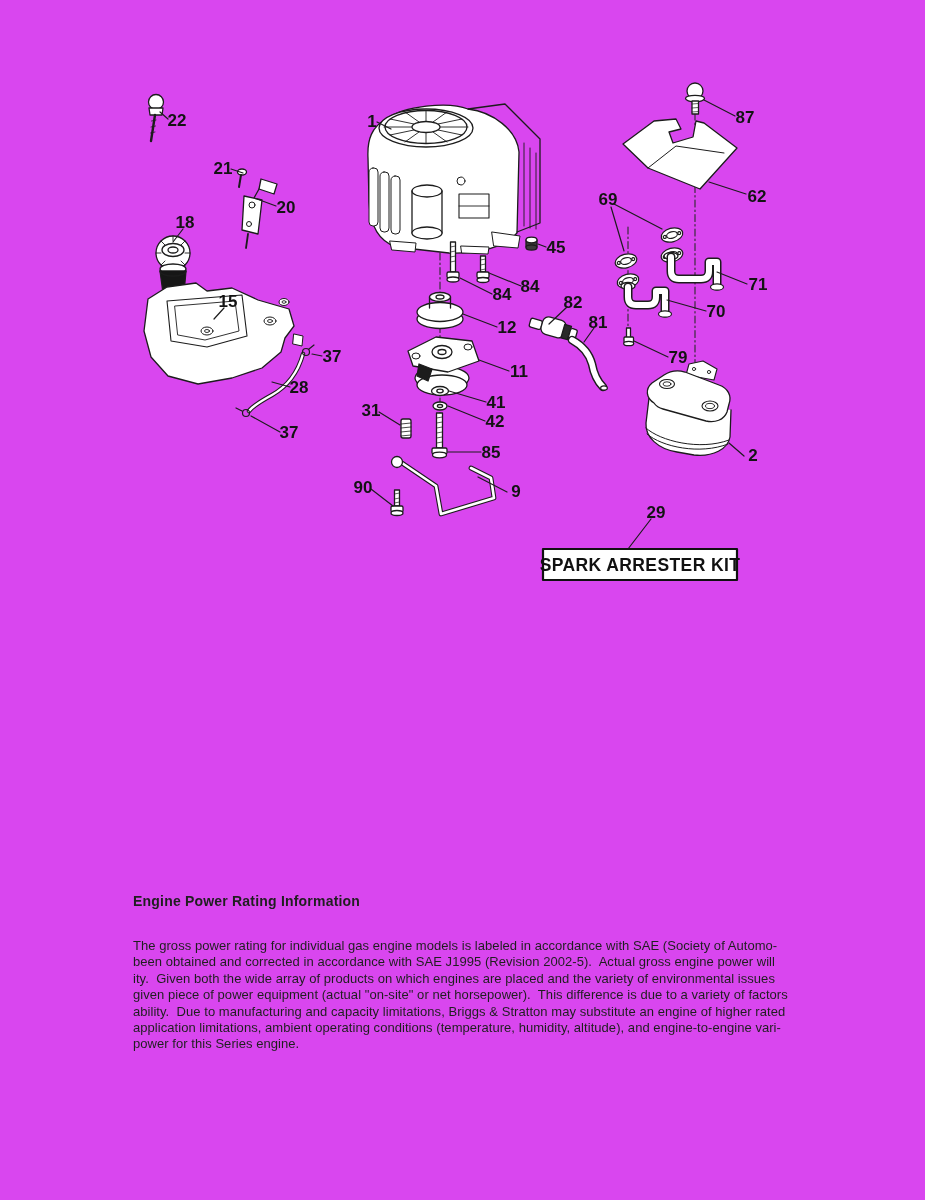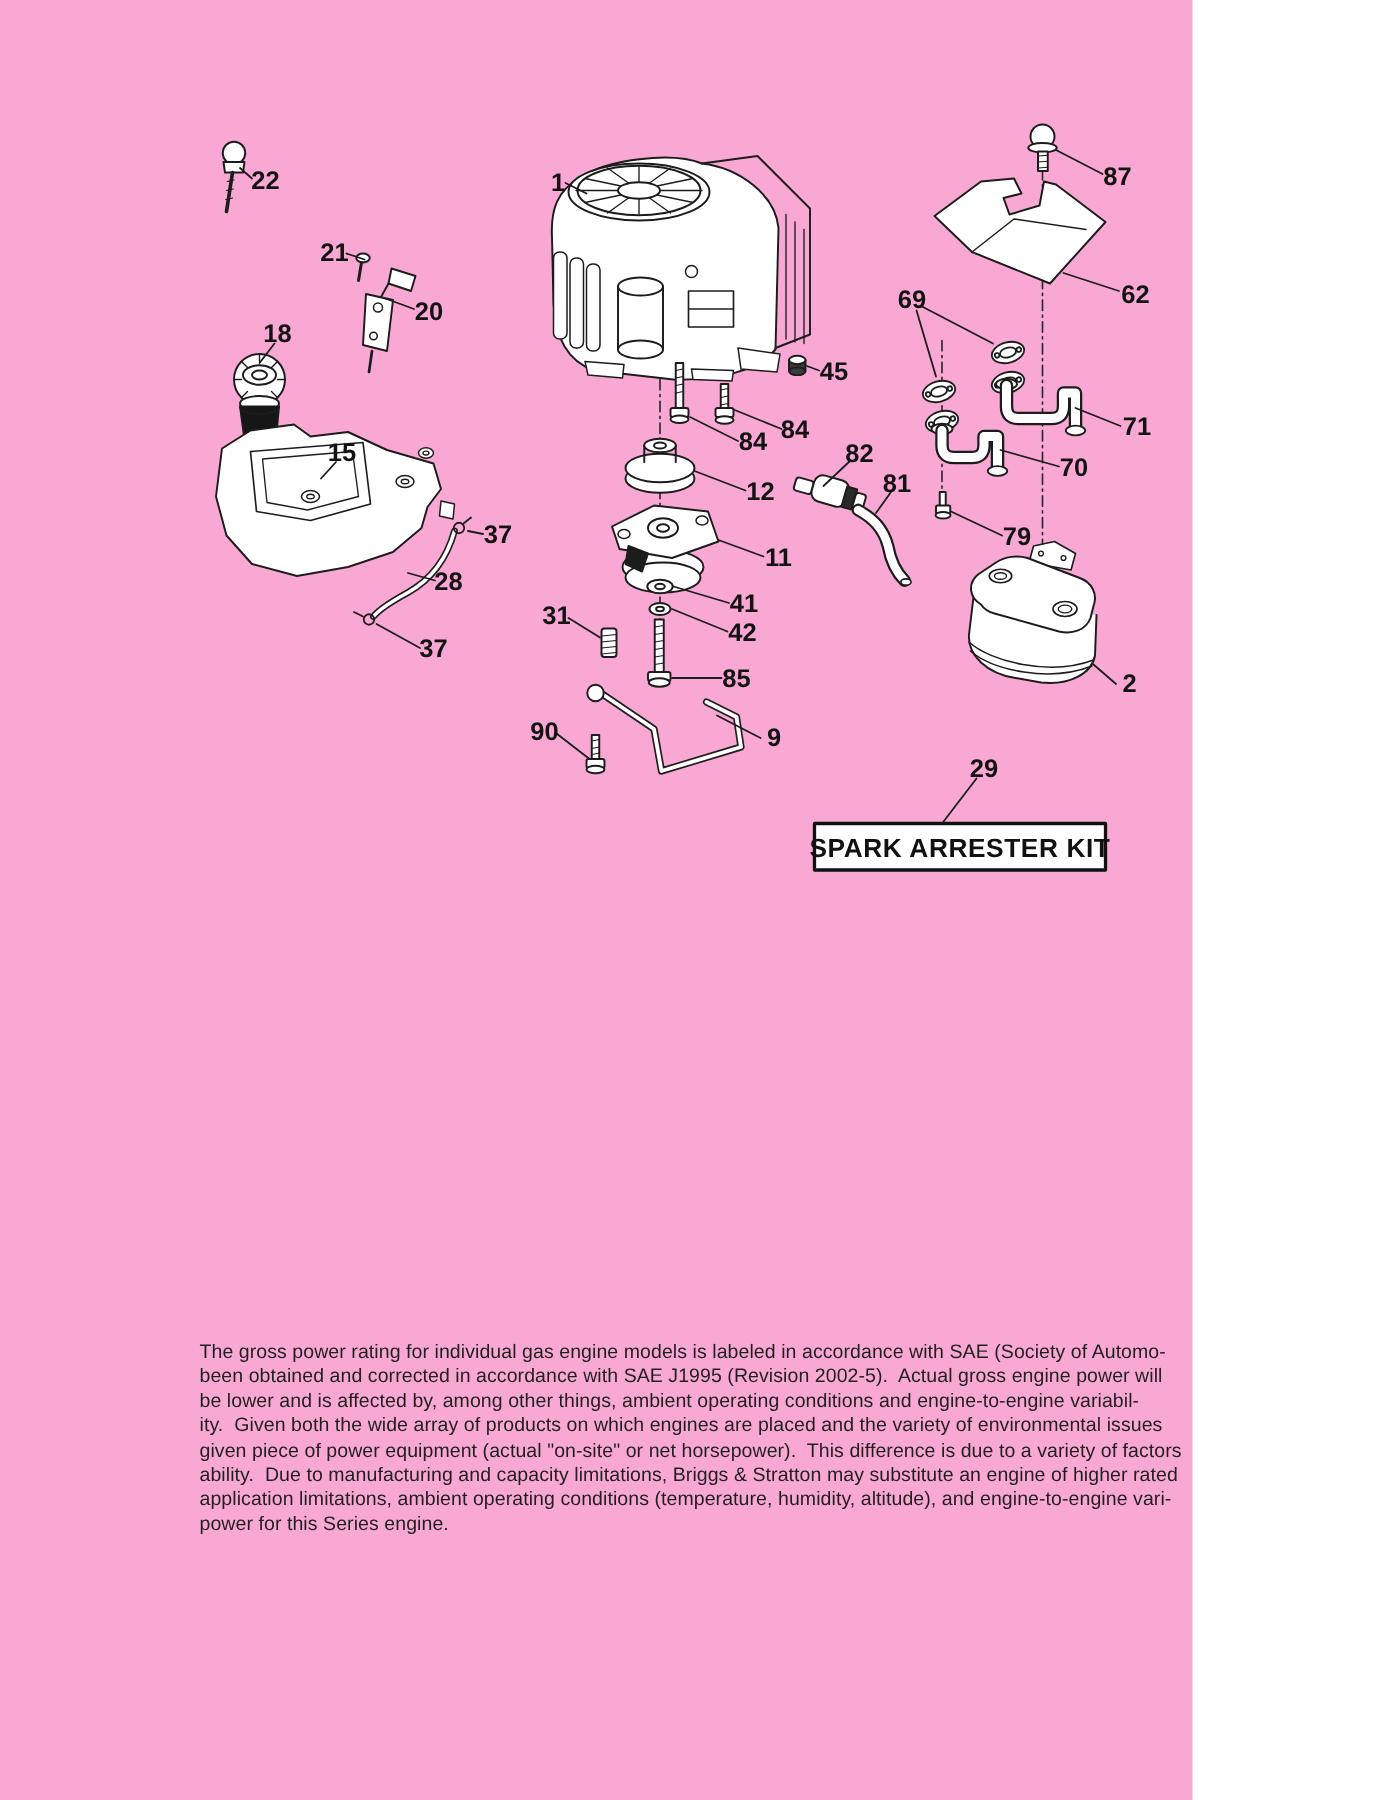--- a/index.html
+++ b/index.html
@@ -1,16 +1,16 @@
 <!DOCTYPE html>
 <html><head>
 <meta charset="utf-8">
 <style>
   html,body{margin:0;padding:0;background:#fff;}
-  .page{position:relative;width:795px;height:1200px;background:#f9a8d4;overflow:hidden;
+  .page{position:relative;width:925px;height:1200px;background:#d946ef;overflow:hidden;
         font-family:"Liberation Sans",sans-serif;color:#1f1f1f;}
   svg.diagram{position:absolute;left:0;top:0;}
   .callout{font-family:"Liberation Sans",sans-serif;font-weight:bold;font-size:17px;fill:#131313;}
   .spark-label{font-family:"Liberation Sans",sans-serif;font-weight:bold;font-size:17.5px;
                letter-spacing:.4px;fill:#111;}
   .info{position:absolute;left:133px;top:893px;width:690px;}
   .info .heading{font-size:14px;font-weight:bold;letter-spacing:.2px;margin:0 0 29px 0;}
   .info .line{font-size:13px;line-height:16.4px;white-space:pre;letter-spacing:.05px;}
 </style>
 </head>
@@ -388,24 +388,24 @@
     <text class="callout" x="656" y="518">29</text>
   </g>
 
   <g>
     <rect x="543" y="549" width="194" height="31" fill="#fff" stroke="#111" stroke-width="2.2"></rect>
     <text class="spark-label" x="640" y="571" text-anchor="middle">SPARK ARRESTER KIT</text>
   </g>
 </svg>
 
 <div class="info">
+  <div class="heading">Engine Power Rating Information</div>
   <div>
     <div class="line">The gross power rating for individual gas engine models is labeled in accordance with SAE (Society of Automo-</div>
     <div class="line">been obtained and corrected in accordance with SAE J1995 (Revision 2002-5).  Actual gross engine power will</div>
-    <div class="line">be lower and is affected by, among other things, ambient operating conditions and engine-to-engine variabil-</div>
     <div class="line">ity.  Given both the wide array of products on which engines are placed and the variety of environmental issues</div>
     <div class="line">given piece of power equipment (actual "on-site" or net horsepower).  This difference is due to a variety of factors</div>
     <div class="line">ability.  Due to manufacturing and capacity limitations, Briggs &amp; Stratton may substitute an engine of higher rated</div>
     <div class="line">application limitations, ambient operating conditions (temperature, humidity, altitude), and engine-to-engine vari-</div>
     <div class="line">power for this Series engine.</div>
   </div>
 </div>
 
 </div>
 

